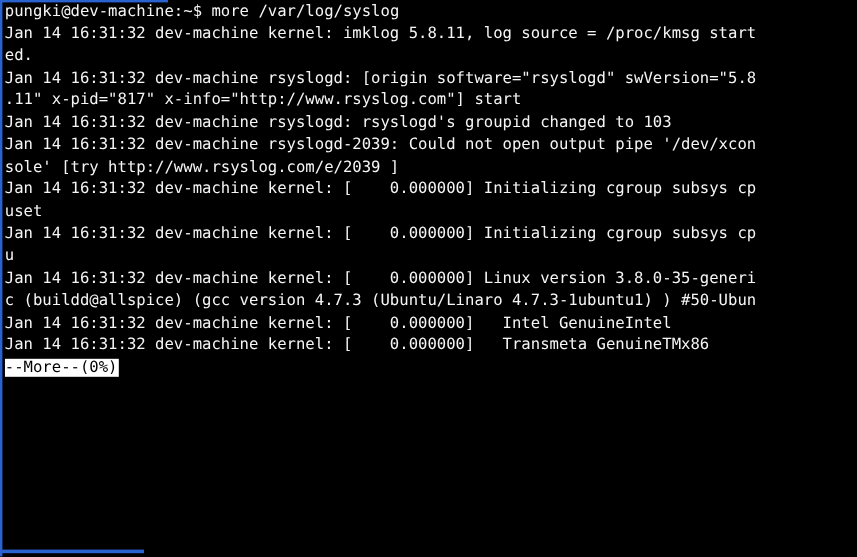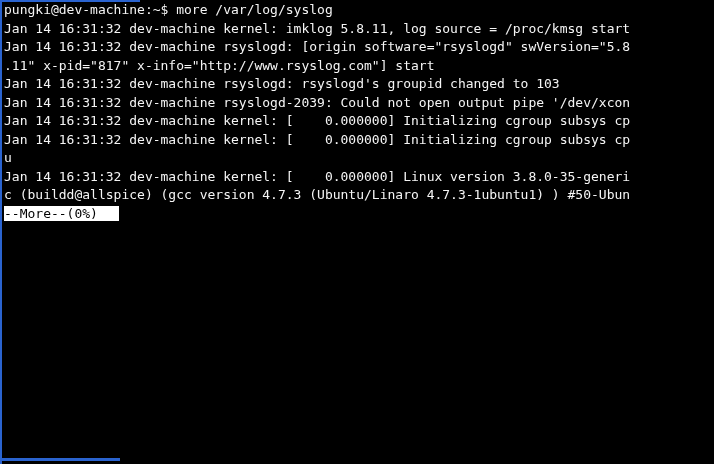--- a/index.html
+++ b/index.html
@@ -21,21 +21,21 @@
     padding: 1px 0 0 4px;
   }
   .tl {
     white-space: pre;
     height: 18.56px;
     overflow: hidden;
   }
   .more-highlight {
     background: var(--hl-bg, #ffffff);
     color: var(--hl-fg, #000000);
-    padding-right: 21px; 
+    padding-right: 1px; 
   }
   
   .border-left {
     position: absolute; left: 0; top: 0;
     width: 2px; height: 464px;
     background: var(--border, #2a63cf);
   }
   .border-top {
     position: absolute; left: 0; top: 0;
     width: 140px; height: 2px;
@@ -47,27 +47,32 @@
     background: var(--border, #2a63cf);
   }
 </style>
 </head>
 <body>
 
 <div class="screen" style="--bg: #000000; --fg: #f5f5f5; --border: #2a63cf; --hl-bg: #ffffff; --hl-fg: #000000;">
   <div class="text-area">
     <div class="tl"><span>pungki@dev-machine:~$</span><span> more /var/log/syslog</span></div>
     <div class="tl">Jan 14 16:31:32 dev-machine kernel: imklog 5.8.11, log source = /proc/kmsg start</div>
+    <div class="tl">ed.</div>
     <div class="tl">Jan 14 16:31:32 dev-machine rsyslogd: [origin software="rsyslogd" swVersion="5.8</div>
     <div class="tl">.11" x-pid="817" x-info="http://www.rsyslog.com"] start</div>
     <div class="tl">Jan 14 16:31:32 dev-machine rsyslogd: rsyslogd's groupid changed to 103</div>
     <div class="tl">Jan 14 16:31:32 dev-machine rsyslogd-2039: Could not open output pipe '/dev/xcon</div>
+    <div class="tl">sole' [try http://www.rsyslog.com/e/2039 ]</div>
     <div class="tl">Jan 14 16:31:32 dev-machine kernel: [    0.000000] Initializing cgroup subsys cp</div>
+    <div class="tl">uset</div>
     <div class="tl">Jan 14 16:31:32 dev-machine kernel: [    0.000000] Initializing cgroup subsys cp</div>
     <div class="tl">u</div>
     <div class="tl">Jan 14 16:31:32 dev-machine kernel: [    0.000000] Linux version 3.8.0-35-generi</div>
     <div class="tl">c (buildd@allspice) (gcc version 4.7.3 (Ubuntu/Linaro 4.7.3-1ubuntu1) ) #50-Ubun</div>
+    <div class="tl">Jan 14 16:31:32 dev-machine kernel: [    0.000000]   Intel GenuineIntel</div>
+    <div class="tl">Jan 14 16:31:32 dev-machine kernel: [    0.000000]   Transmeta GenuineTMx86</div>
     <div class="tl"><span class="more-highlight">--More--(0%)</span></div>
   </div>
   <div class="border-left"></div>
   <div class="border-top"></div>
   <div class="border-bottom"></div>
 </div>
 
 </body></html>

